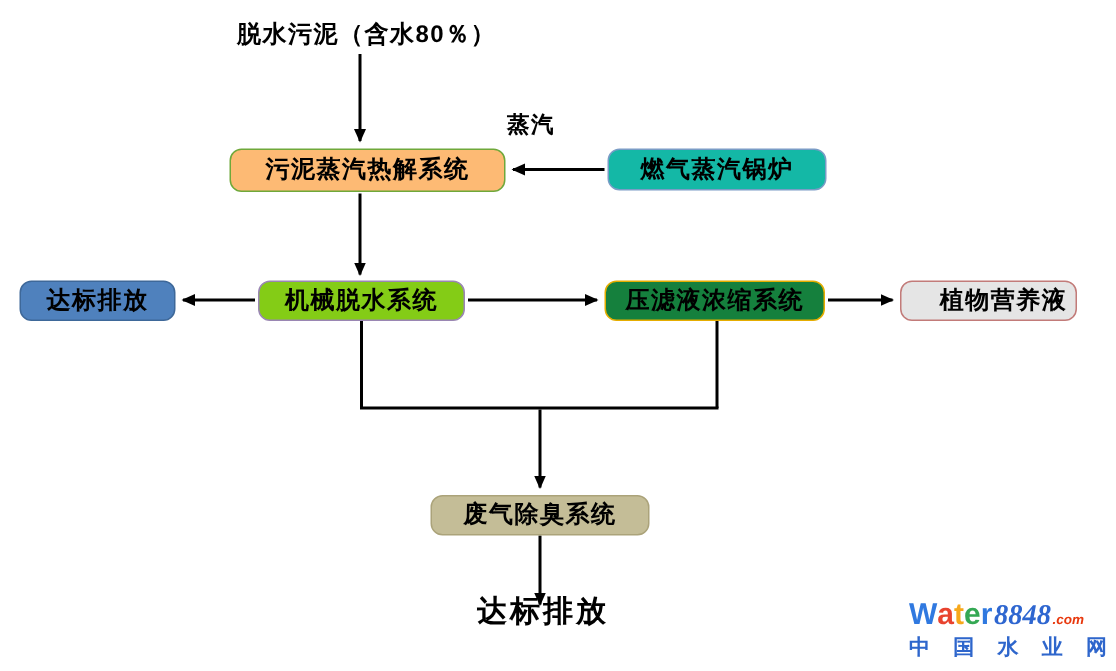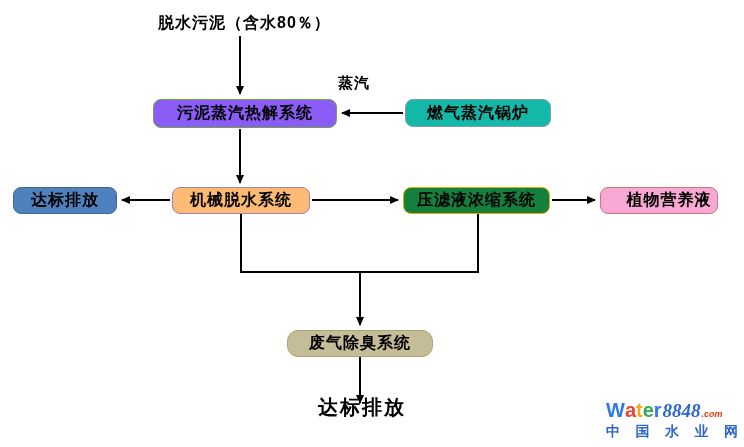--- a/index.html
+++ b/index.html
@@ -68,39 +68,39 @@
     <line x1="478" y1="214" x2="478" y2="272" stroke="#000" stroke-width="2"></line>
     <line x1="240" y1="272" x2="479" y2="272" stroke="#000" stroke-width="2"></line>
     <line x1="360" y1="273" x2="360" y2="325" stroke="#000" stroke-width="2" marker-end="url(#ah)"></line>
     <line x1="360" y1="357" x2="360" y2="403" stroke="#000" stroke-width="2" marker-end="url(#ah)"></line>
   </svg>
 
   <div class="lbl" id="title-label">脱水污泥（含水80％）</div>
   <div class="lbl" id="steam-label">蒸汽</div>
   <div class="lbl" id="discharge-label">达标排放</div>
 
-  <div class="node" id="node-pyrolysis" style="background-color: #8b5cf6; font-family: Liberation Serif, serif;">
+  <div class="node" id="node-pyrolysis" style="background-color: #fdba74; font-family: Liberation Serif, serif;">
     <span>污泥蒸汽热解系统</span>
   </div>
   <div class="node" id="node-boiler" style="background-color: #14b8a6;">
     <span>燃气蒸汽锅炉</span>
   </div>
-  <div class="node" id="node-dewatering" style="background-color: #fdba74;">
+  <div class="node" id="node-dewatering" style="background-color: #84cc16;">
     <span>机械脱水系统</span>
   </div>
   <div class="node" id="node-ceramsite" style="background-color: rgb(79, 129, 189);">
     <span>达标排放</span>
   </div>
   <div class="node" id="node-concentration" style="background-color: #15803d;">
     <span>压滤液浓缩系统</span>
   </div>
-  <div class="node" id="node-nutrient" style="background-color: #f9a8d4; padding-left: 20px;">
+  <div class="node" id="node-nutrient" style="background-color: #e5e5e5; padding-left: 20px;">
     <span>植物营养液</span>
   </div>
-  <div class="node" id="node-deodorization" style="background-color: rgb(196, 189, 151); border-radius: 11px;">
+  <div class="node" id="node-deodorization" style="background-color: rgb(196, 189, 151);">
     <span>废气除臭系统</span>
   </div>
 
   <div id="watermark">
     <div id="wm-row1">
       <span class="wm-letter" style="color: rgb(48, 121, 224);">W</span>
       <span class="wm-letter" style="color: rgb(232, 67, 47);">a</span>
       <span class="wm-letter" style="color: rgb(247, 168, 27);">t</span>
       <span class="wm-letter" style="color: rgb(52, 168, 83);">e</span>
       <span class="wm-letter" style="color: rgb(48, 121, 224);">r</span>

